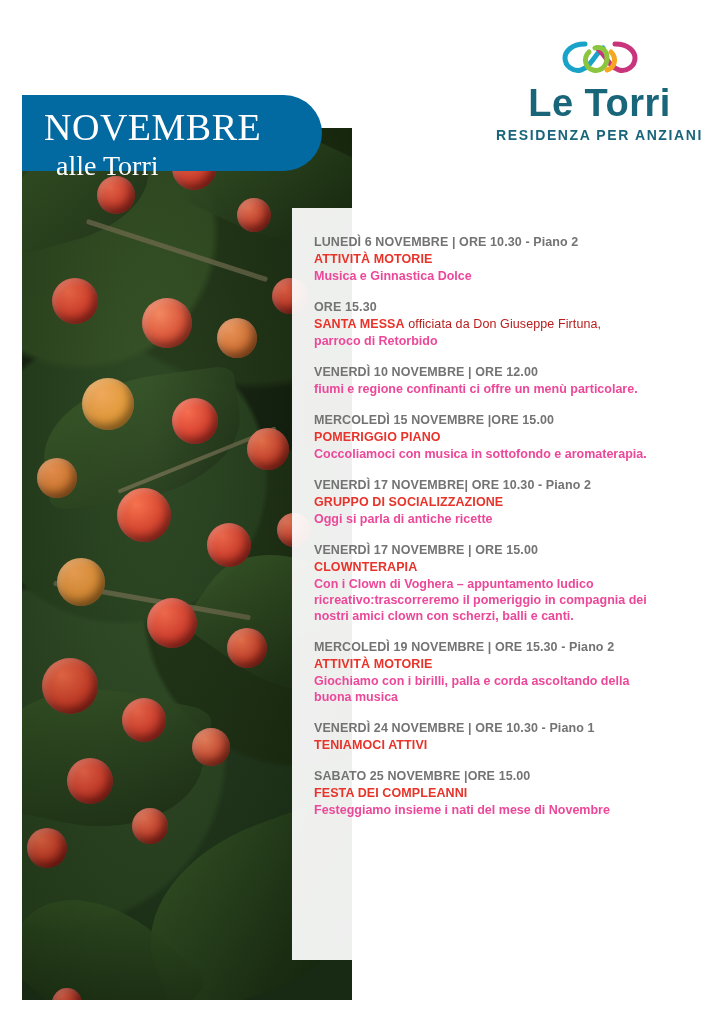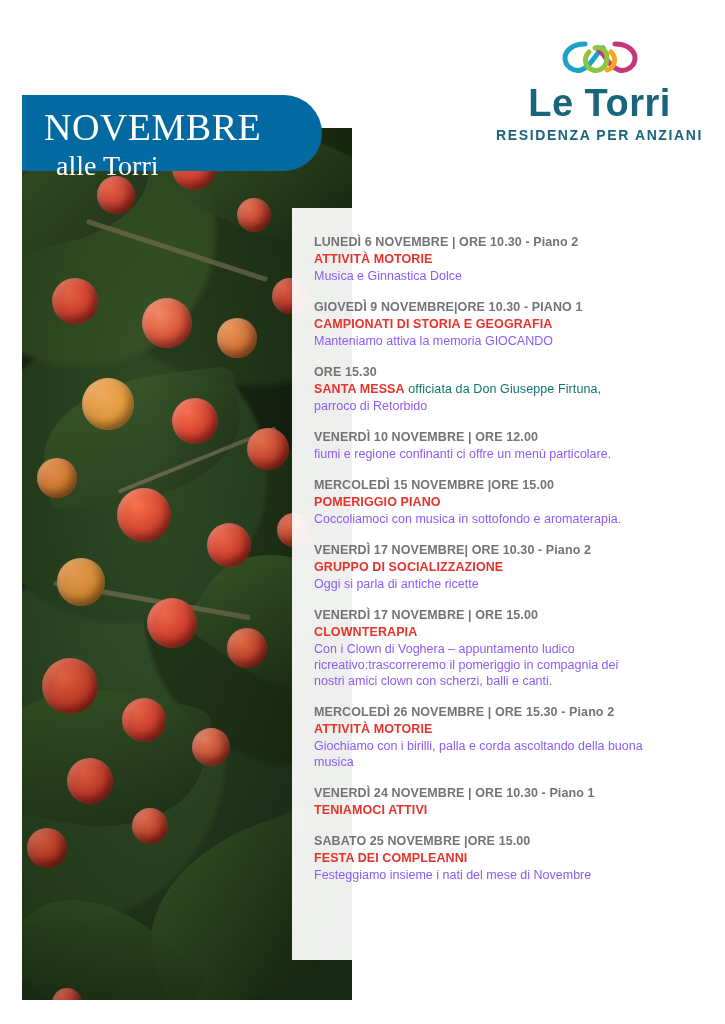--- a/index.html
+++ b/index.html
@@ -126,27 +126,28 @@
   }
   .ev-title {
     font-size: 12.5px;
     font-weight: bold;
     color: #e8332a;
     line-height: 16px;
     letter-spacing: .1px;
     margin-bottom: 1px;
   }
   .ev-title .plain {
-    color: #0f766e;
+    color: #b91c1c;
     font-weight: normal;
   }
   .ev-desc {
     font-size: 12.5px;
-    color: #8b5cf6;
+    color: #ec4899;
     line-height: 16px;
+    font-weight: bold;
   }
 </style>
 </head>
 <body>
 
 <div class="poster">
 
   <div class="photo">
     <div class="leaf-bg"></div>
     <div class="leaf" style="left:-20px;top:20px;width:150px;height:90px;transform:rotate(-15deg)"></div>
@@ -209,25 +210,20 @@
   </div>
 
   <div class="card">
 
     <div class="event">
       <div class="ev-head">LUNEDÌ 6 NOVEMBRE  |  ORE 10.30 - Piano 2</div>
       <div class="ev-title"><span>ATTIVITÀ MOTORIE</span><span class="plain"></span></div>
       <div class="ev-desc">Musica e Ginnastica Dolce</div>
     </div>
 
-    <div class="event">
-      <div class="ev-head">GIOVEDÌ 9 NOVEMBRE|ORE 10.30 - PIANO 1</div>
-      <div class="ev-title"><span>CAMPIONATI DI STORIA E GEOGRAFIA</span><span class="plain"></span></div>
-      <div class="ev-desc">Manteniamo attiva la memoria GIOCANDO</div>
-    </div>
 
     <div class="event">
       <div class="ev-head">ORE 15.30</div>
       <div class="ev-title"><span>SANTA MESSA</span><span class="plain"> officiata da Don Giuseppe Firtuna,</span></div>
       <div class="ev-desc">parroco di Retorbido</div>
     </div>
 
     <div class="event">
       <div class="ev-head">VENERDÌ 10 NOVEMBRE  |  ORE 12.00</div>
       <div class="ev-desc">fiumi e regione confinanti ci offre un menù particolare.</div>
@@ -245,21 +241,21 @@
       <div class="ev-desc">Oggi si parla di antiche ricette</div>
     </div>
 
     <div class="event">
       <div class="ev-head">VENERDÌ 17 NOVEMBRE  |  ORE 15.00</div>
       <div class="ev-title"><span>CLOWNTERAPIA</span><span class="plain"></span></div>
       <div class="ev-desc">Con i Clown di Voghera – appuntamento ludico ricreativo:trascorreremo il pomeriggio in compagnia dei nostri amici clown con scherzi, balli e canti.</div>
     </div>
 
     <div class="event">
-      <div class="ev-head">MERCOLEDÌ 26 NOVEMBRE  |  ORE 15.30 - Piano 2</div>
+      <div class="ev-head">MERCOLEDÌ 19 NOVEMBRE  |  ORE 15.30 - Piano 2</div>
       <div class="ev-title"><span>ATTIVITÀ MOTORIE</span><span class="plain"></span></div>
       <div class="ev-desc">Giochiamo con i birilli, palla e corda ascoltando della buona musica</div>
     </div>
 
     <div class="event">
       <div class="ev-head">VENERDÌ 24 NOVEMBRE  |  ORE 10.30 - Piano 1</div>
       <div class="ev-title"><span>TENIAMOCI ATTIVI</span><span class="plain"></span></div>
     </div>
 
     <div class="event">

